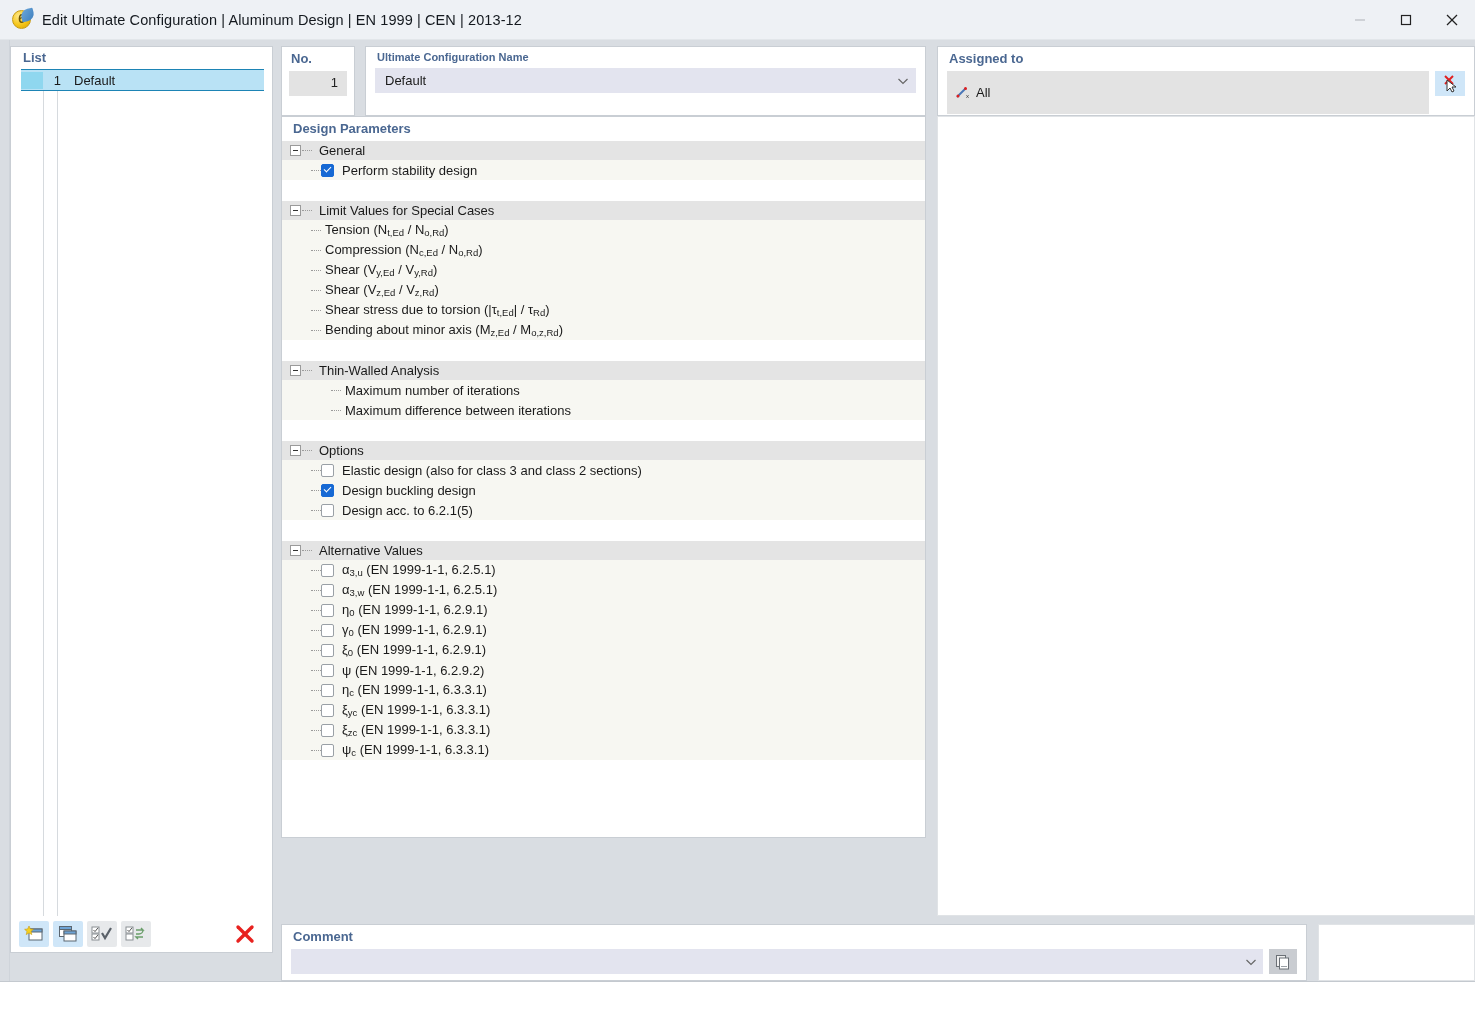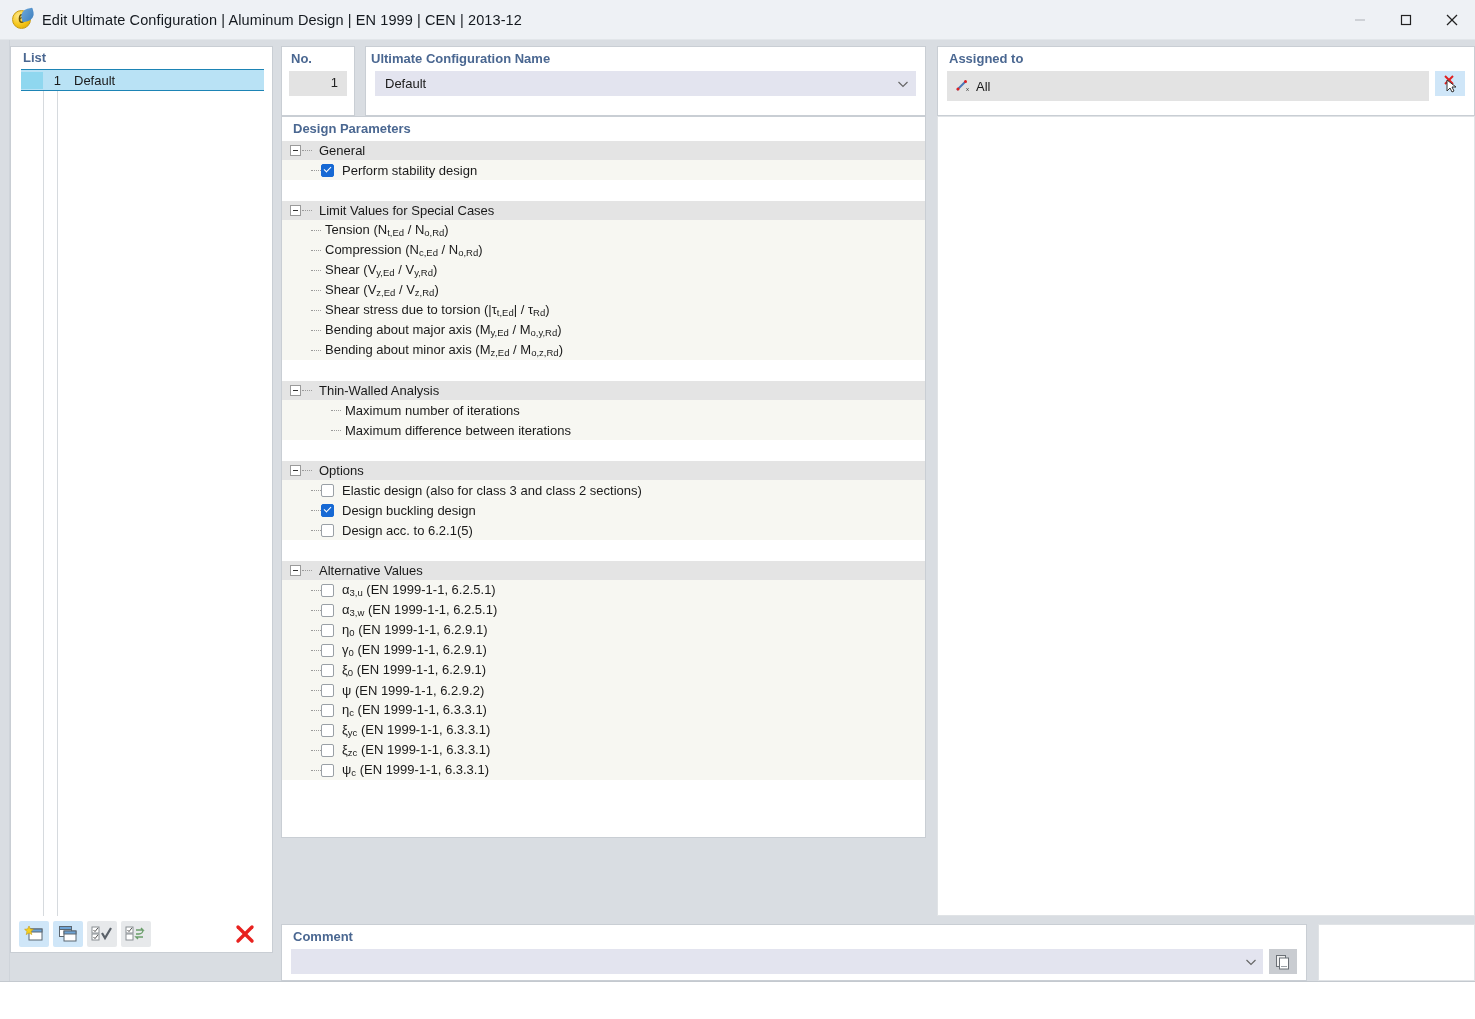--- a/index.html
+++ b/index.html
@@ -142,42 +142,42 @@
     margin: 5px 7px 0 7px; height: 25px; background: #e3e3e3;
     border: 1px solid #e3e3e3; text-align: right; padding: 3px 8px 0 0;
     font-size: 13px; color: #222;
   }
   .name-box {
     flex: 1 1 auto; margin-left: 10px;
     background: #fff; border: 1px solid #c9ced4;
     padding: 4px 0 0 0; min-width: 0;
   }
   .name-box .cap {
-    font-size: 13px; font-weight: bold; color: #4a6791; padding-left: 5px;
+    font-size: 11px; font-weight: bold; color: #4a6791; padding-left: 11px;
   }
   .combo {
     margin: 5px 9px 0 9px; height: 25px;
     background: #e3e4ef; border: 1px solid #e3e4ef;
     display: flex; align-items: center; padding: 0 6px 0 9px;
     font-size: 13px;
   }
   .combo .val { flex: 1 1 auto; }
   .combo .chev { color: #555; font-size: 11px; }
 
   .assigned-box {
     width: 538px; flex: 0 0 538px; margin-left: 11px;
     background: #fff; border: 1px solid #c9ced4;
     padding: 4px 0 0 0;
   }
   .assigned-box .cap {
     font-size: 13px; font-weight: bold; color: #4a6791; padding-left: 11px;
   }
   .assigned-row { display: flex; margin: 5px 9px 0 9px; }
   .assigned-fld {
-    flex: 1 1 auto; height: 30px; background: #e3e3e3;
+    flex: 1 1 auto; height: 43px; background: #e3e3e3;
     display: flex; align-items: center; padding-left: 8px; font-size: 13px;
   }
   .assigned-fld .ico { margin-right: 6px; display:flex; }
   .assigned-btn {
     width: 30px; height: 25px; margin-left: 6px;
     background: #cfe6f8; display: flex; align-items: center; justify-content: center;
   }
 
   
   .tabs-wrap {
@@ -469,25 +469,20 @@
                 <span class="lbl-cell" style="padding-left:4px">Shear (V<span class="sub">z,Ed</span> / V<span class="sub">z,Rd</span>)</span>
               </div>
               <div class="grow item">
                 <span style="display:inline-block;width:28px"></span>
                 <span class="dashlead"></span>
                 <span class="lbl-cell" style="padding-left:4px">Shear stress due to torsion (|τ<span class="sub">t,Ed</span>| / τ<span class="sub">Rd</span>)</span>
               </div>
               <div class="grow item">
                 <span style="display:inline-block;width:28px"></span>
                 <span class="dashlead"></span>
-                <span class="lbl-cell" style="padding-left:4px">Bending about major axis (M<span class="sub">y,Ed</span> / M<span class="sub">o,y,Rd</span>)</span>
-              </div>
-              <div class="grow item">
-                <span style="display:inline-block;width:28px"></span>
-                <span class="dashlead"></span>
                 <span class="lbl-cell" style="padding-left:4px">Bending about minor axis (M<span class="sub">z,Ed</span> / M<span class="sub">o,z,Rd</span>)</span>
               </div>
               <div class="grow blank"></div>
               <div class="grow group">
                 <span style="display:inline-block;width:8px"></span>
                 <span class="exp"></span>
                 <span class="dashlead"></span>
                 <span class="gtxt">Thin-Walled Analysis</span>
               </div>
               <div class="grow item">

